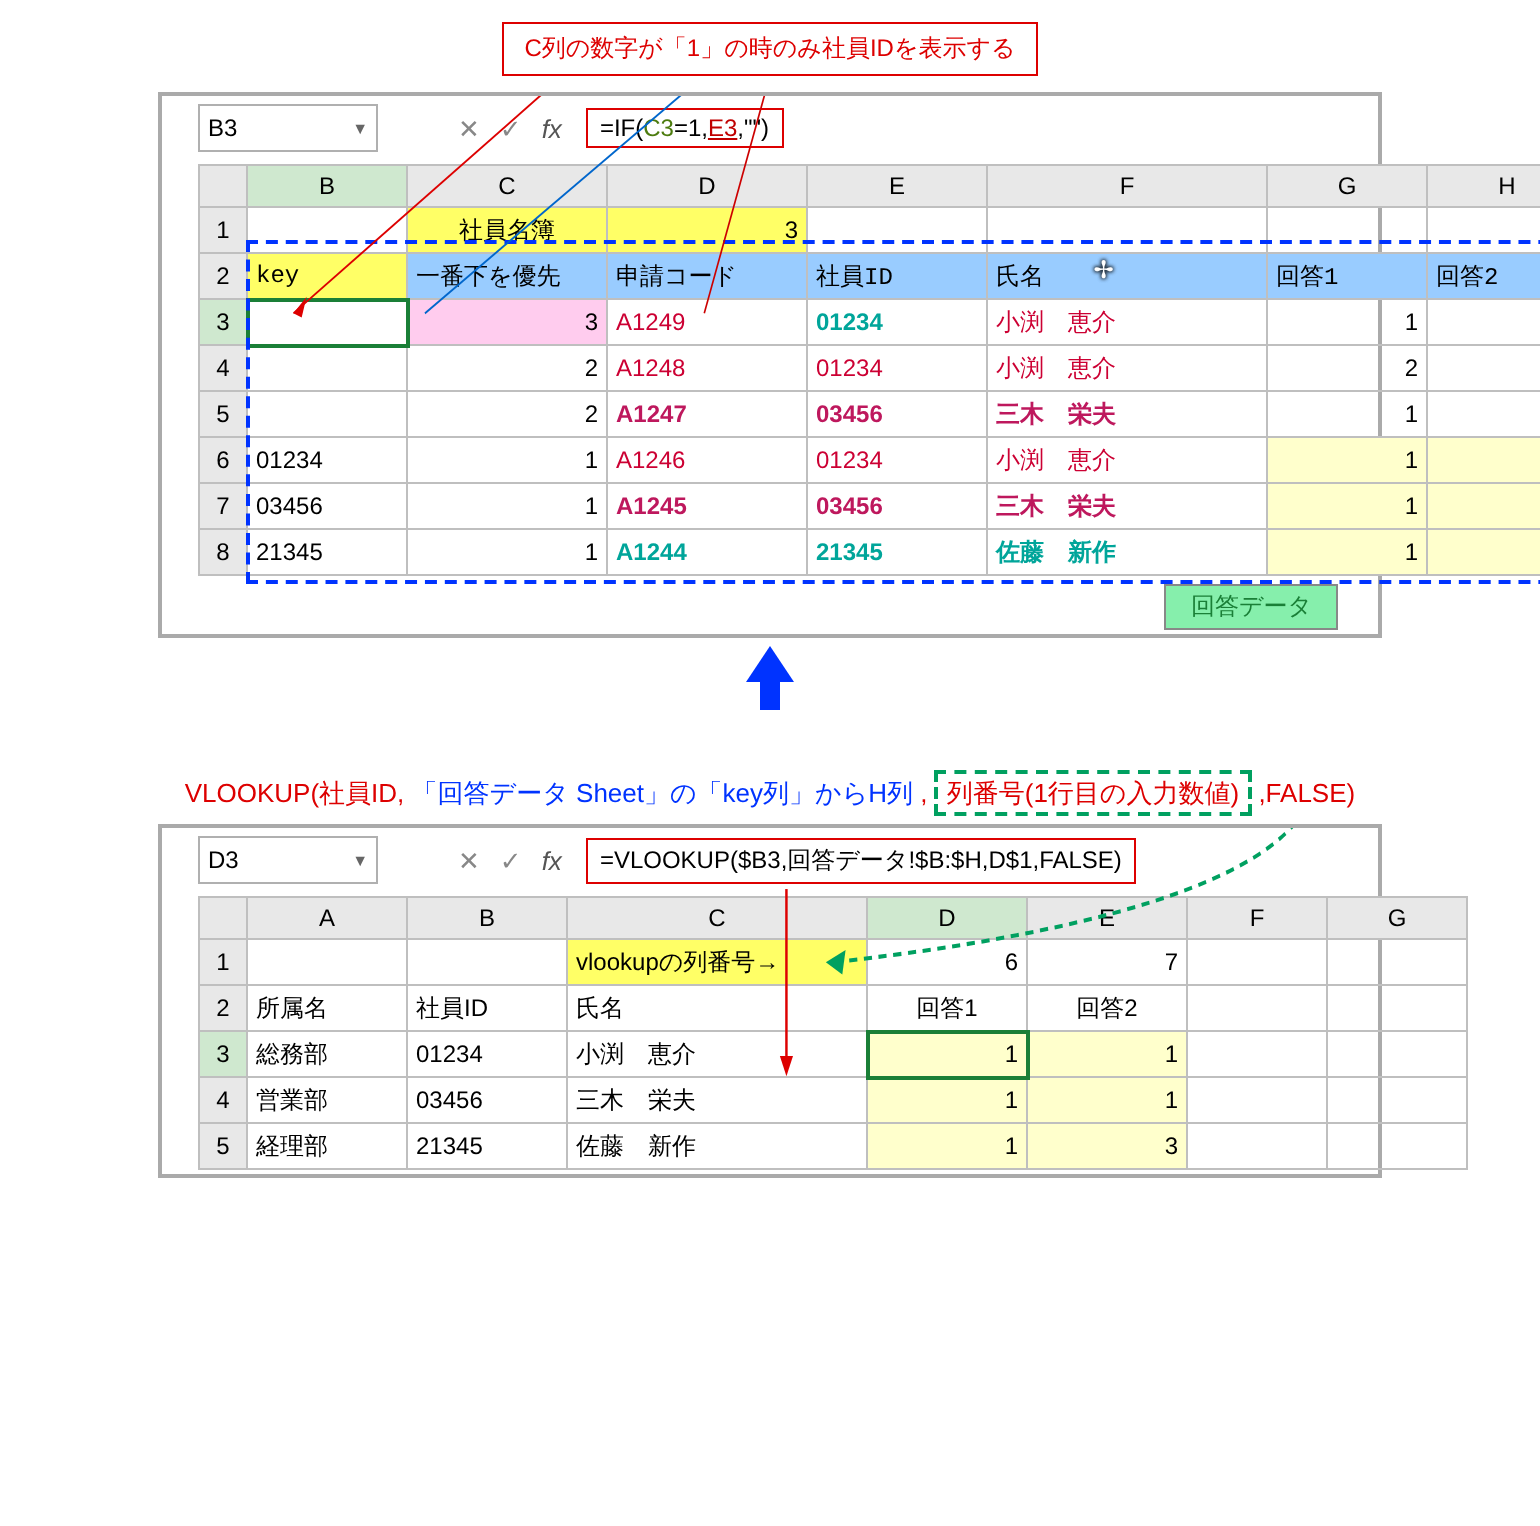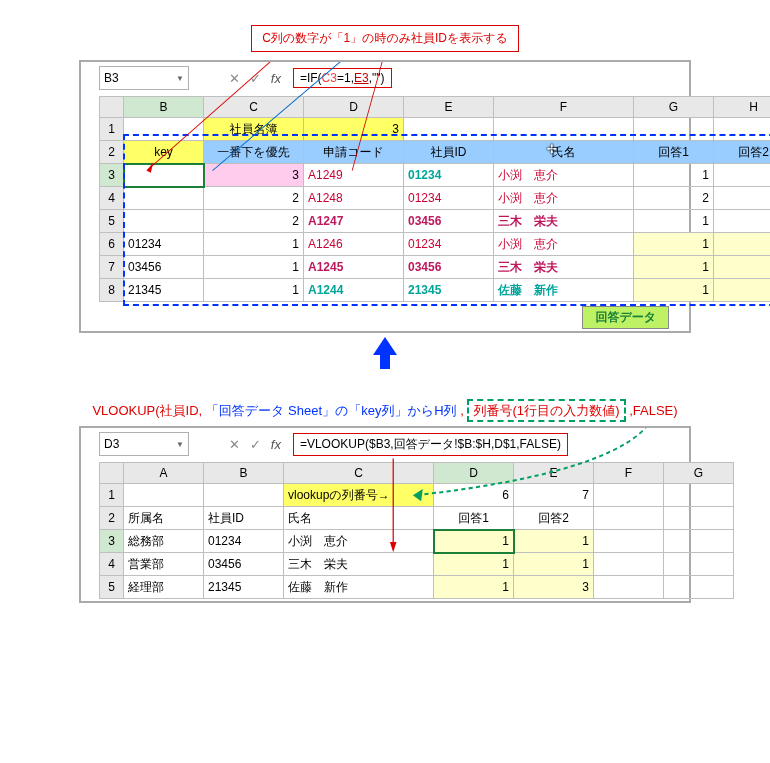--- a/index.html
+++ b/index.html
@@ -8,21 +8,21 @@
     font-family: "Meiryo", "MS PGothic", sans-serif;
     font-size: 12px;
     background: #fff;
     color: #000;
   }
   .annotation-top {
     color: #d00;
     border: 1px solid #d00;
     padding: 4px 10px;
     display: inline-block;
-    margin: 15px auto 8px;
+    margin: 1px auto 8px;
   }
   .center-wrap { text-align: center; }
   .panel {
     border: 2px solid #aaa;
     background: #fff;
     padding: 2px 0 2px 18px;
     box-sizing: border-box;
     width: 612px;
     margin: 0 auto;
     position: relative;
@@ -89,21 +89,21 @@
     height: 20px;
   }
   .sheet th.row {
     background: #e8e8e8;
     font-weight: normal;
     text-align: center;
     width: 24px;
   }
   .sheet th.col.sel { background: #cfe8cf; }
   .sheet th.row.sel { background: #cfe8cf; }
-  .hdr-blue { background: #99ccff; text-align: center; }
+  .hdr-blue { background: #99ccff; text-align: left; font-family: Liberation Mono, monospace; }
   .fill-yellow { background: #ffff66; }
   .fill-lyellow { background: #ffffcc; }
   .fill-pink { background: #ffccee; }
   .txt-red { color: #cc0033; }
   .txt-blue { color: #be185d; font-weight: bold; }
   .txt-teal { color: #00a59a; font-weight: bold; }
   .right { text-align: right; }
   .center { text-align: center; }
   .dashed-blue-box {
     position: absolute;
@@ -112,24 +112,23 @@
   }
   .selected-cell {
     outline: 2px solid #1a7f37;
     outline-offset: -1px;
   }
   .tab-bottom {
     float: right;
     margin: 4px 20px 0 0;
     border: 1px solid #888;
     padding: 2px 12px;
-    background: #bef264;
+    background: #86efac;
     color: #1a7f37;
     font-size: 12px;
-    font-weight: bold;
   }
   .clearfix::after { content: ""; display: block; clear: both; }
   .arrow-block {
     text-align: center;
     margin: 4px 0 2px;
   }
   .blue-arrow {
     display: inline-block;
     width: 0; height: 0;
     border-left: 12px solid transparent;
@@ -164,21 +163,21 @@
     pointer-events: none;
   }
   .cursor-plus {
     position: absolute;
     font-family: monospace;
     color: #fff;
     font-size: 16px;
     text-shadow: 0 0 2px #000, 0 0 2px #000;
     pointer-events: none;
   }
-  .formula-colored span.c1 { color: #ef4444; }
+  .formula-colored span.c1 { color: #4d7c0f; }
   .formula-colored span.c2 { color: #c00000; text-decoration: underline; }
 </style>
 </head>
 <body>
 
 <div class="center-wrap">
   <div class="annotation-top">C列の数字が「1」の時のみ社員IDを表示する</div>
 </div>
 
 <div class="panel" style="position:relative;">

